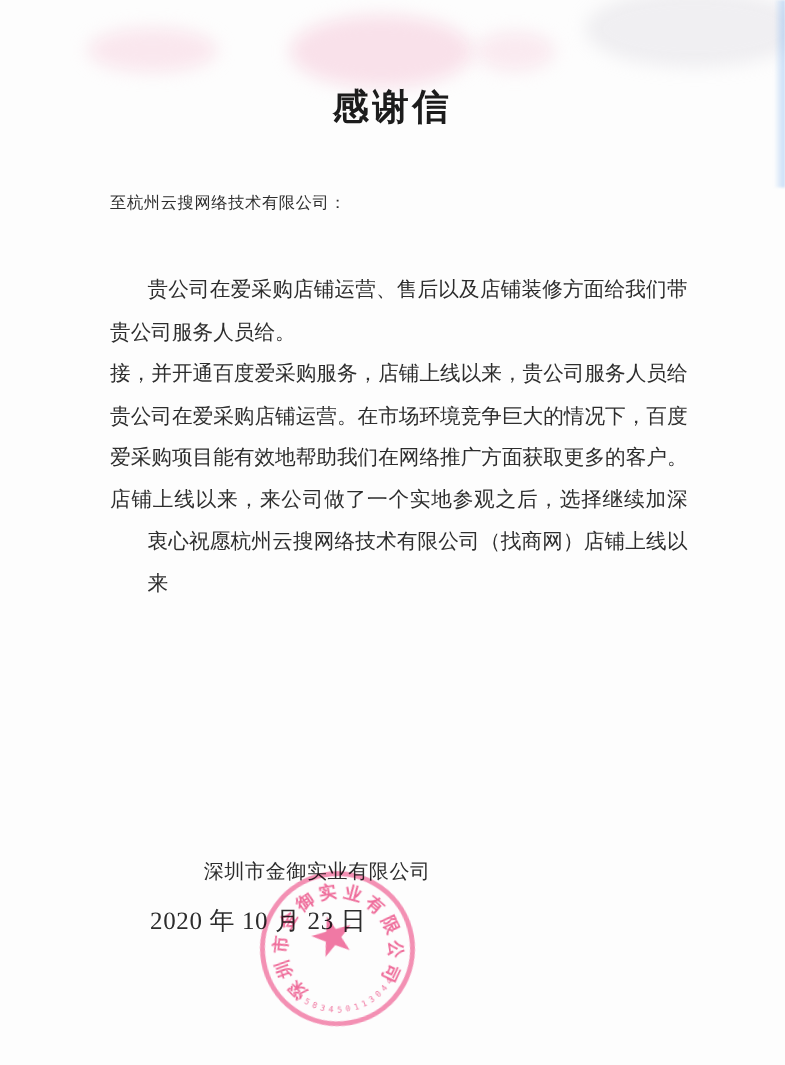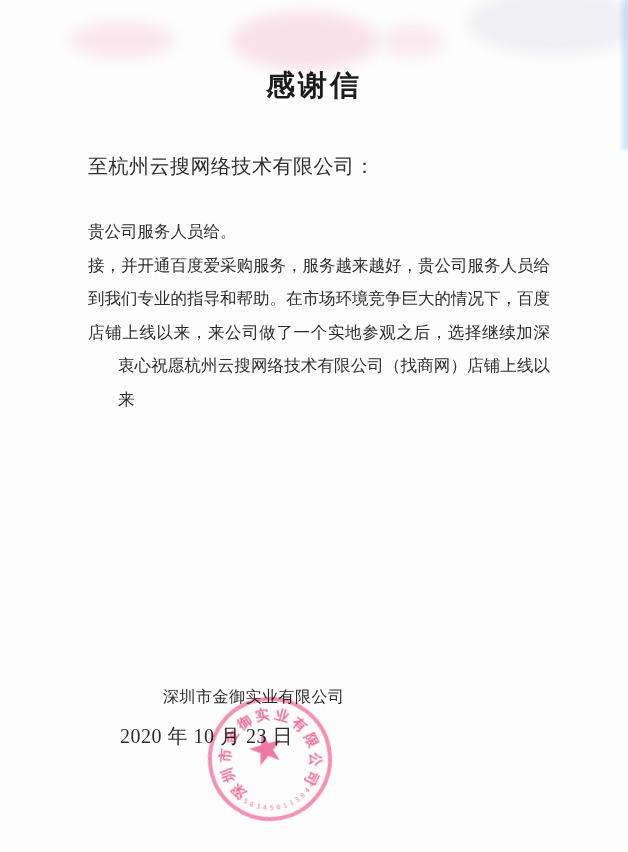--- a/index.html
+++ b/index.html
@@ -17,21 +17,21 @@
   .smudge-3{left:380px;top:25px;width:64px;height:32px;background:rgba(247,216,228,.5);}
   .smudge-4{left:468px;top:-8px;width:175px;height:62px;background:rgba(216,213,221,.35);}
   .edge-blue{position:absolute;right:0;top:0;width:9px;height:150px;
     background:linear-gradient(to left,rgba(130,180,240,.45),rgba(130,180,240,0));filter:blur(1px);}
 
   .title{
     position:absolute;top:66px;left:0;width:628px;text-align:center;
     font-size:29px;font-weight:bold;letter-spacing:3px;color:#1c1c1c;
   }
   .salutation{
-    position:absolute;top:153px;left:88px;font-size:20px;color:#2d2d2d;letter-spacing:.5px;
+    position:absolute;top:153px;left:88px;font-size:13px;color:#2d2d2d;letter-spacing:.5px;
   }
   .body-block{
     position:absolute;top:215px;left:88px;width:462px;
     font-size:16.5px;color:#2d2d2d;
   }
   .line{line-height:33.5px;height:33.5px;overflow:visible;}
   .line.fill{text-align:justify;text-align-last:justify;}
   .line.indent{padding-left:30px;}
 
   .sig-company{position:absolute;top:687px;left:120px;font-size:16px;color:#2c2c2c;letter-spacing:.5px;margin-left:43px;}
@@ -67,23 +67,25 @@
   <div class="smudge smudge-1"></div>
   <div class="smudge smudge-2"></div>
   <div class="smudge smudge-3"></div>
   <div class="smudge smudge-4"></div>
   <div class="edge-blue"></div>
 
   <div class="title">感谢信</div>
   <div class="salutation">至杭州云搜网络技术有限公司：</div>
 
   <div class="body-block">
+    <div class="line indent fill">贵公司在爱采购店铺运营、售后以及店铺装修方面给我们带</div>
     <div class="line">贵公司服务人员给。</div>
-    <div class="line fill">接，并开通百度爱采购服务，服务越来越好，贵公司服务人员给</div>
-    <div class="line fill">到我们专业的指导和帮助。在市场环境竞争巨大的情况下，百度</div>
+    <div class="line fill">接，并开通百度爱采购服务，店铺上线以来，贵公司服务人员给</div>
+    <div class="line fill">贵公司在爱采购店铺运营。在市场环境竞争巨大的情况下，百度</div>
+    <div class="line fill">爱采购项目能有效地帮助我们在网络推广方面获取更多的客户。</div>
     <div class="line fill">店铺上线以来，来公司做了一个实地参观之后，选择继续加深</div>
     <div class="line indent fill">衷心祝愿杭州云搜网络技术有限公司（找商网）店铺上线以来</div>
   </div>
 
   <div class="sig-company">深圳市金御实业有限公司</div>
   <div class="sig-date">2020 年 10 月 23 日</div>
 
   <div class="seal" id="seal">
     <div class="seal-ring"></div>
     <svg class="seal-star" viewBox="0 0 100 100">

